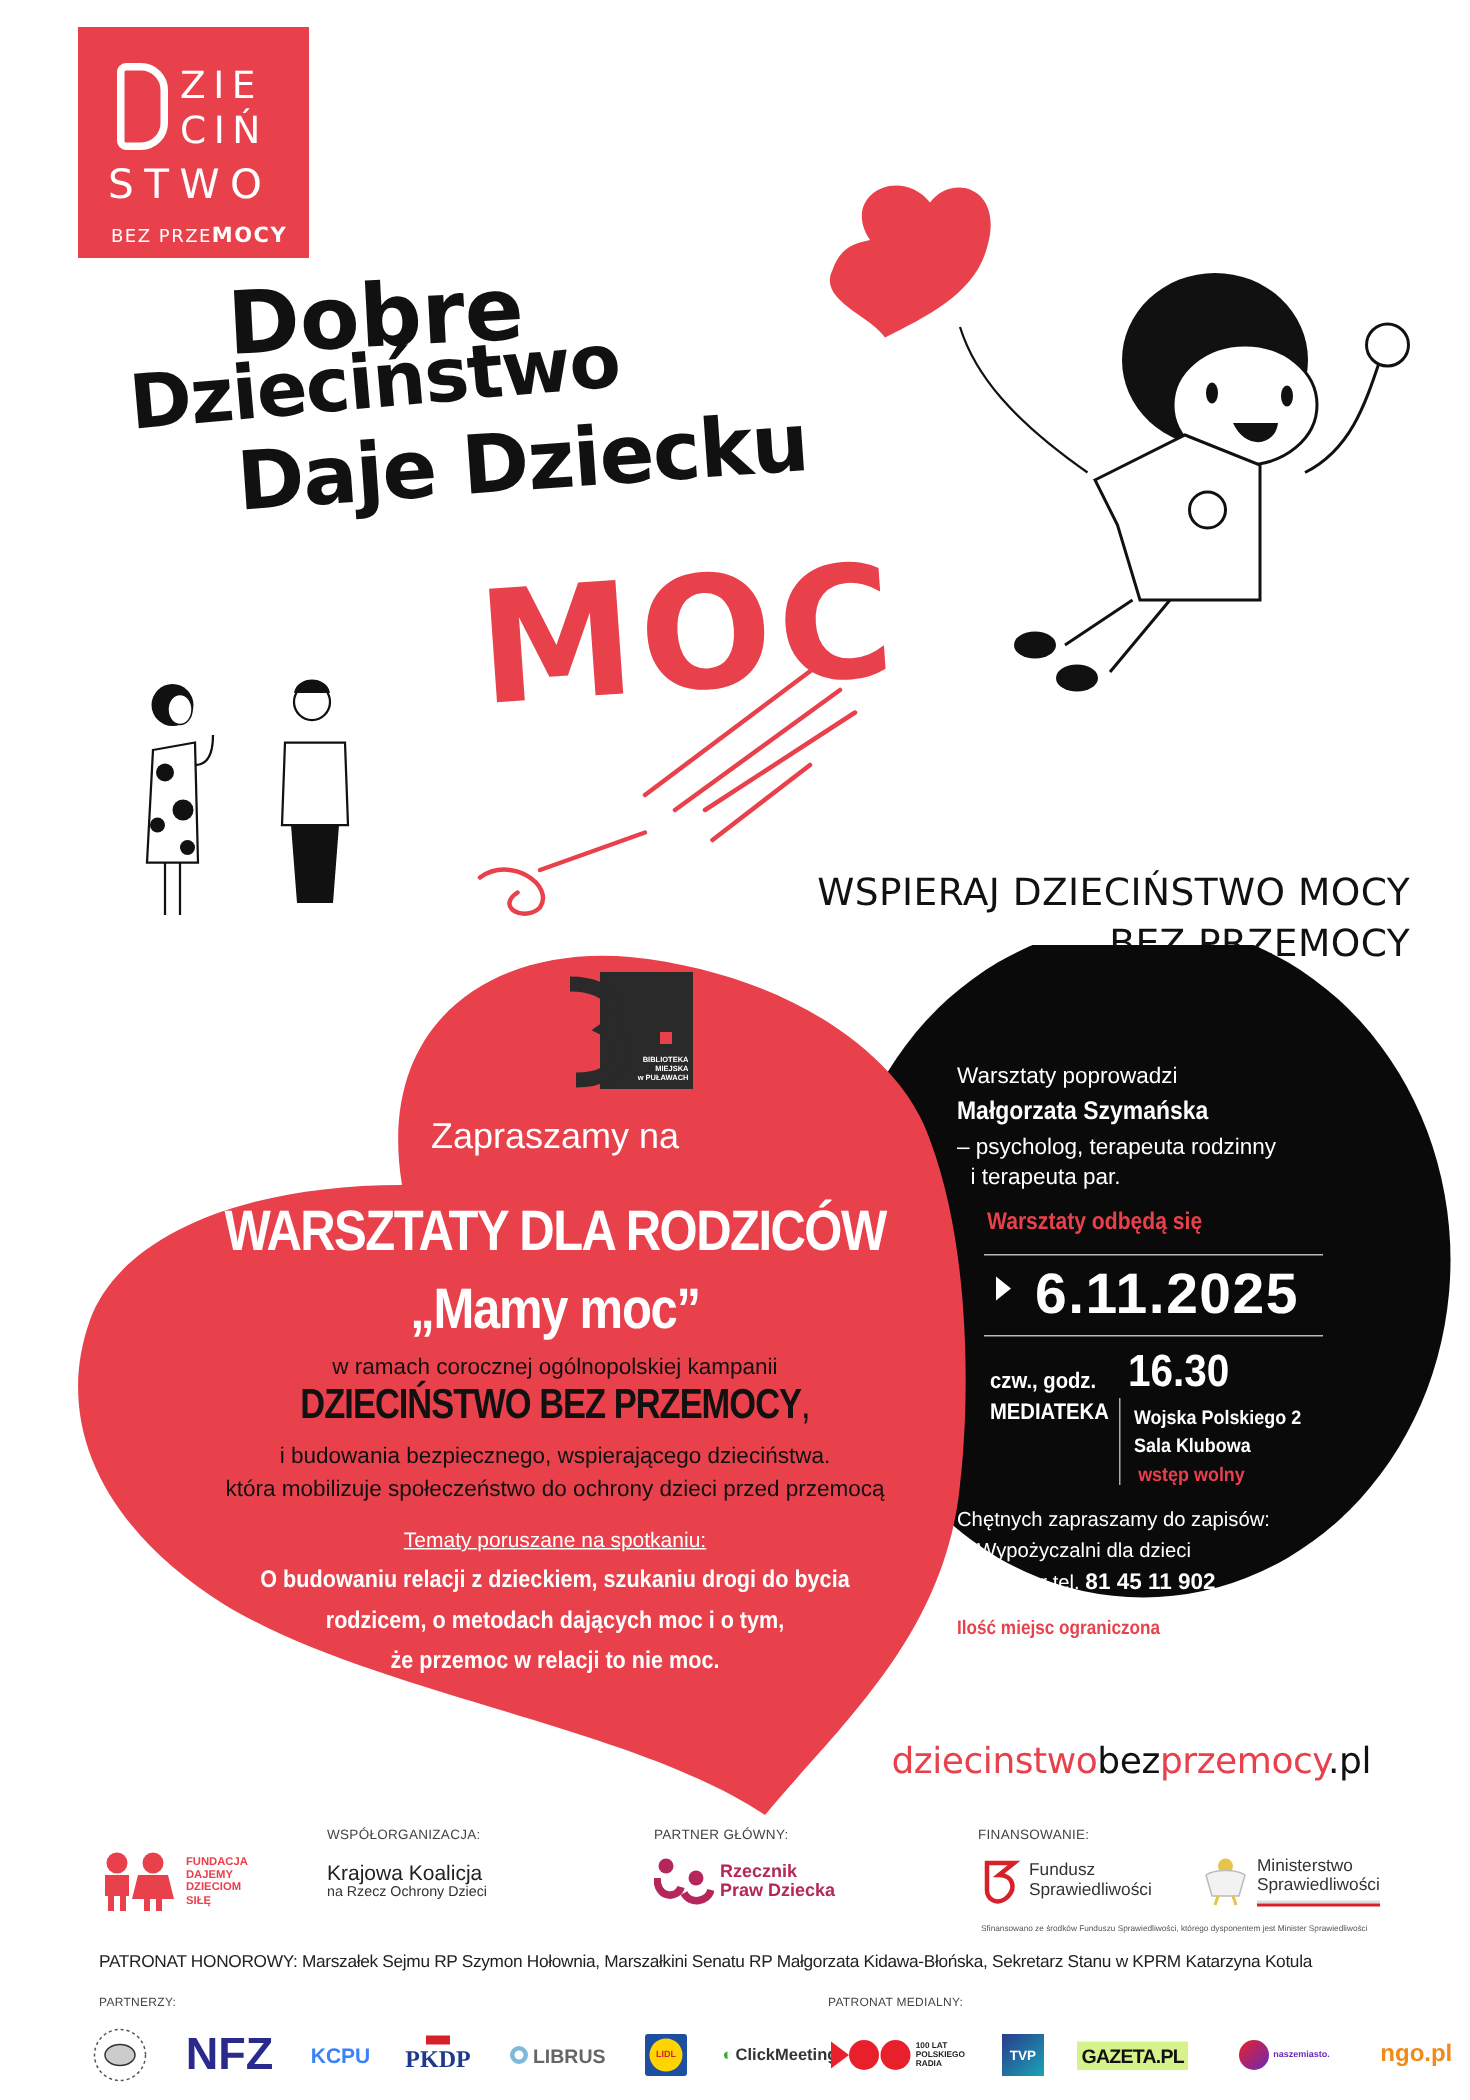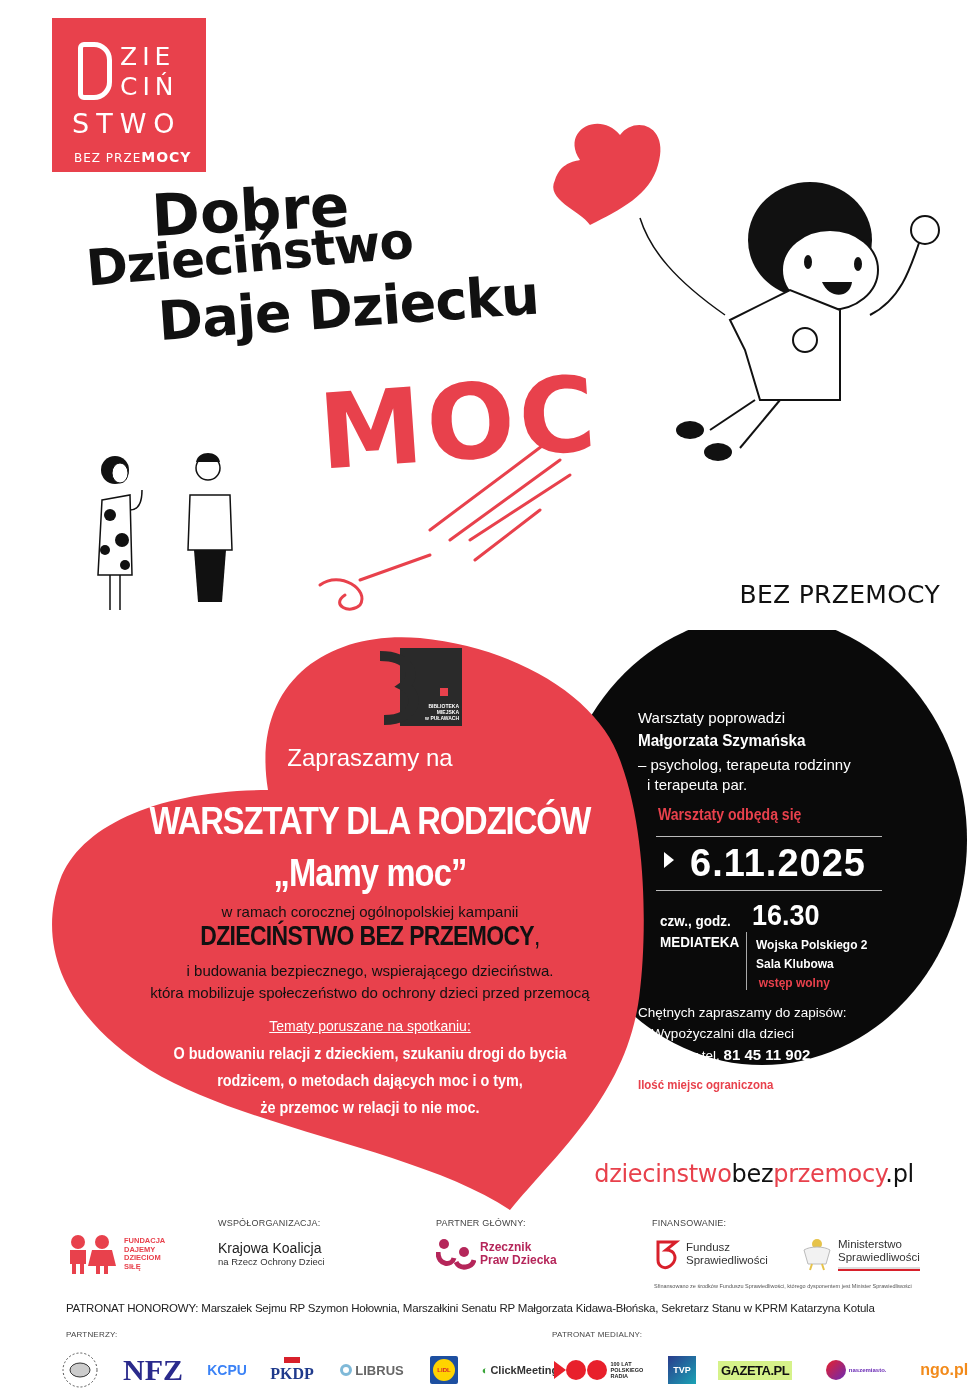--- a/index.html
+++ b/index.html
@@ -126,20 +126,21 @@
     <circle cx="45" cy="125" r="5" fill="#111"></circle>
   <path d="M50 70 C 60 70, 62 60, 62 50" stroke="#111" stroke-width="1.5" fill="none"></path>
   <path d="M30 135 L30 170 M40 135 L40 170" stroke="#111" stroke-width="1.5"></path>
   <circle cx="128" cy="28" r="12" fill="#fff" stroke="#111" stroke-width="1.5"></circle>
   <path d="M116 22 C 118 10, 138 10, 140 22 Z" fill="#111"></path>
   <path d="M110 55 L150 55 L152 110 L108 110 Z" fill="#fff" stroke="#111" stroke-width="1.5"></path>
   <path d="M114 110 L146 110 L142 162 L118 162 Z" fill="#111"></path>
 </svg>
 
 <div class="abs tagline">
+  <div>WSPIERAJ DZIECIŃSTWO MOCY</div>
   <div>BEZ PRZEMOCY</div>
 </div>
 
 <svg class="abs shapes" viewBox="0 0 980 580">
   <ellipse cx="762" cy="210" rx="205" ry="225" fill="#0a0a0a"></ellipse>
   <path d="M268 160 C 250 50, 330 0, 420 8 C 520 18, 600 70, 620 130 C 650 210, 645 320, 640 360 C 630 460, 560 520, 510 580 C 420 520, 250 500, 150 440 C 70 390, 35 320, 60 250 C 80 195, 160 160, 268 160 Z" fill="#e8414c"></path>
 </svg>
 
 <svg class="abs" style="left:380px;top:648px;width:82px;height:78px" viewBox="0 0 82 78">
   <rect x="20" y="0" width="62" height="78" fill="#2a2a2a"></rect>
@@ -261,21 +262,21 @@
 <div class="abs honor"><span>PATRONAT HONOROWY:</span> <span>Marszałek Sejmu RP Szymon Hołownia, Marszałkini Senatu RP Małgorzata Kidawa-Błońska, Sekretarz Stanu w KPRM Katarzyna Kotula</span></div>
 
 <div class="abs sec-label" style="left:66px;top:1330px;font-size:8px">PARTNERZY:</div>
 <div class="abs sec-label" style="left:552px;top:1330px;font-size:8px">PATRONAT MEDIALNY:</div>
 
 <div class="abs logos-row">
   <svg class="lg" width="40" height="40" viewBox="0 0 40 40">
     <circle cx="20" cy="20" r="17" fill="none" stroke="#555" stroke-dasharray="2 2"></circle>
     <ellipse cx="20" cy="20" rx="10" ry="7" fill="#ccc" stroke="#333"></ellipse>
   </svg>
-  <div class="lg" style="font-family:Liberation Serif, serif;font-size:30px;color:#2a2a8c;width:62px">NFZ</div>
+  <div class="lg" style="font-family:Liberation Sans, sans-serif;font-size:30px;color:#2a2a8c;width:62px">NFZ</div>
   <div class="lg" style="font-size:14px;color:#3b82f6;width:42px;line-height:13px">KCPU</div>
   <div class="lg" style="font-family:'Liberation Serif',serif;font-size:16px;color:#1f3a8c;width:44px;flex-direction:column">
       <span style="display:block;width:16px;height:6px;background:#d8202b;margin-bottom:2px"></span>
       <span>PKDP</span>
     </div>
   <div class="lg" style="font-size:13px;color:#666;width:72px">
       <span style="display:inline-block;width:12px;height:12px;border-radius:50%;border:3px solid #7fb9d8;margin-right:3px"></span>
       <span>LIBRUS</span>
     </div>
   <div class="lg" style="width:28px;height:28px;background:#1d4fa0;border-radius:2px">

